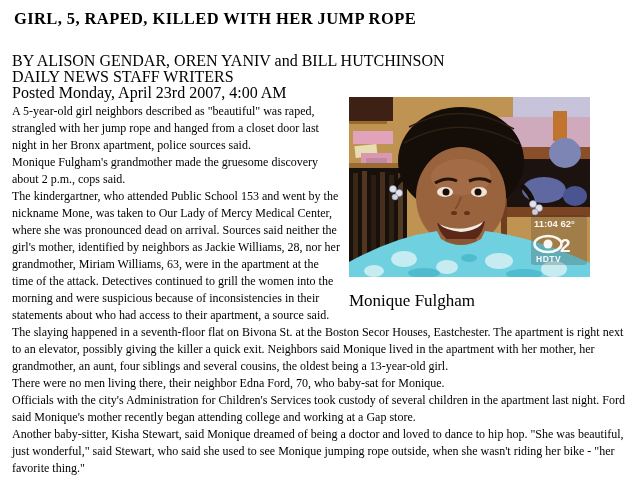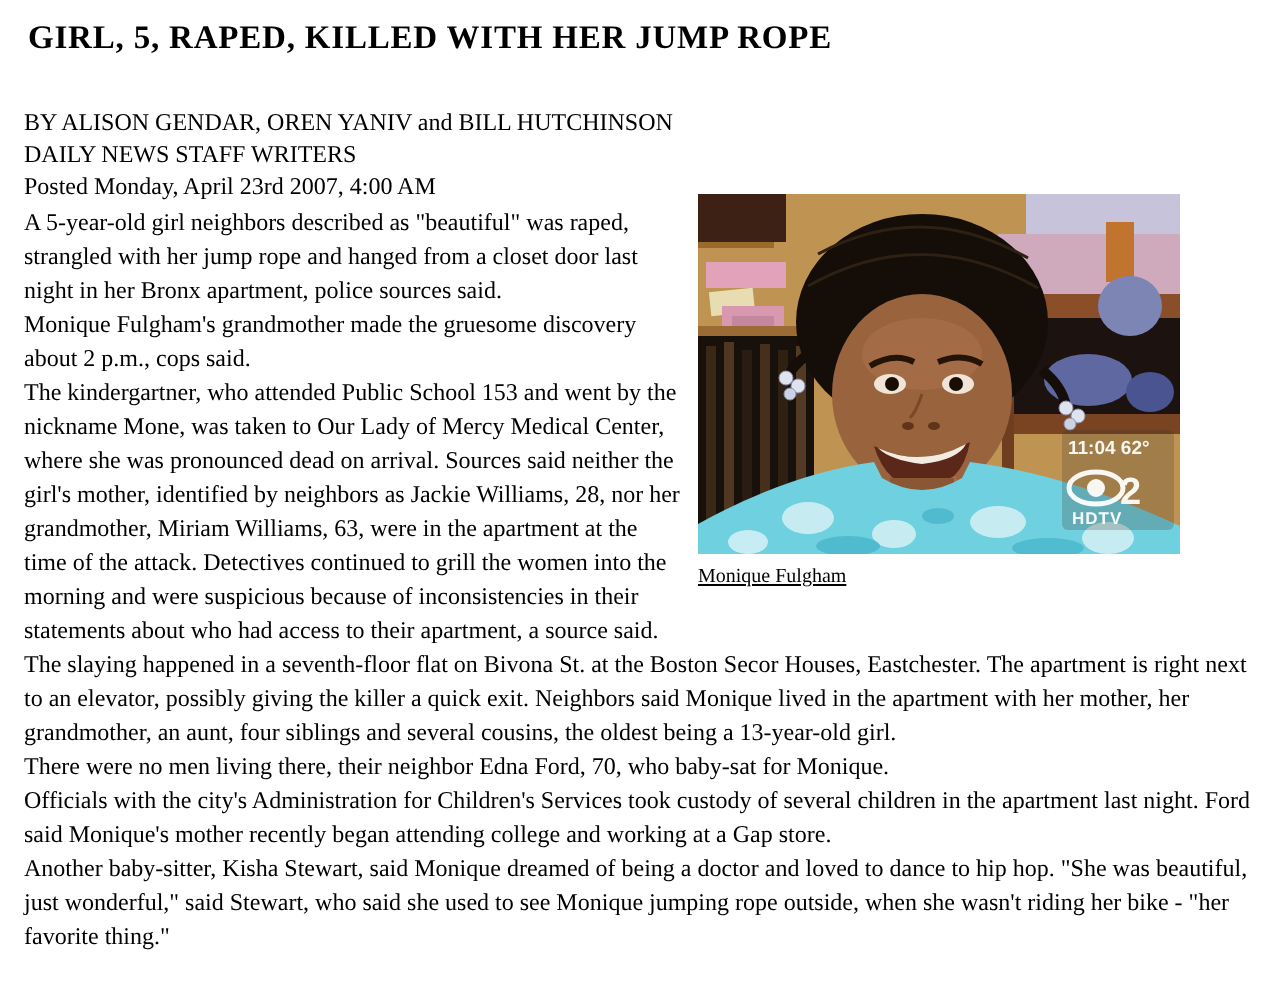--- a/index.html
+++ b/index.html
@@ -11,30 +11,30 @@
     -webkit-font-smoothing: none;
   }
   .page { padding: 8px 7px 0 12px; }
 
   .headline {
     font-size: 16.5px; font-weight: bold; letter-spacing: 0.4px;
     margin: 2px 0 25px 2px; line-height: 18px;
   }
 
   .byline-block { margin: 0 0 2px 0; }
-  .byline-block div { font-size: 12px; line-height: 16px; }
+  .byline-block div { font-size: 16px; line-height: 16px; }
 
   .article-body { font-size: 12px; line-height: 17px; }
   .article-body p { margin: 0; }
 
   figure.photo-figure {
-    float: right; width: 285px; margin: -6px 0 2px 9px; padding: 0; text-decoration: underline;
+    float: right; width: 285px; margin: -6px 0 2px 9px; padding: 0;
   }
   figure.photo-figure svg { display: block; width: 241px; height: 180px; }
-  figcaption { font-size: 10px; line-height: 16px; margin-top: 4px; }
+  figcaption { font-size: 17px; line-height: 16px; margin-top: 16px; }
 </style>
 </head>
 <body>
 
 <div class="page">
 
   <h1 class="headline">GIRL, 5, RAPED, KILLED WITH HER JUMP ROPE</h1>
 
   <div class="byline-block">
     <div>BY ALISON GENDAR, OREN YANIV and BILL HUTCHINSON</div>

